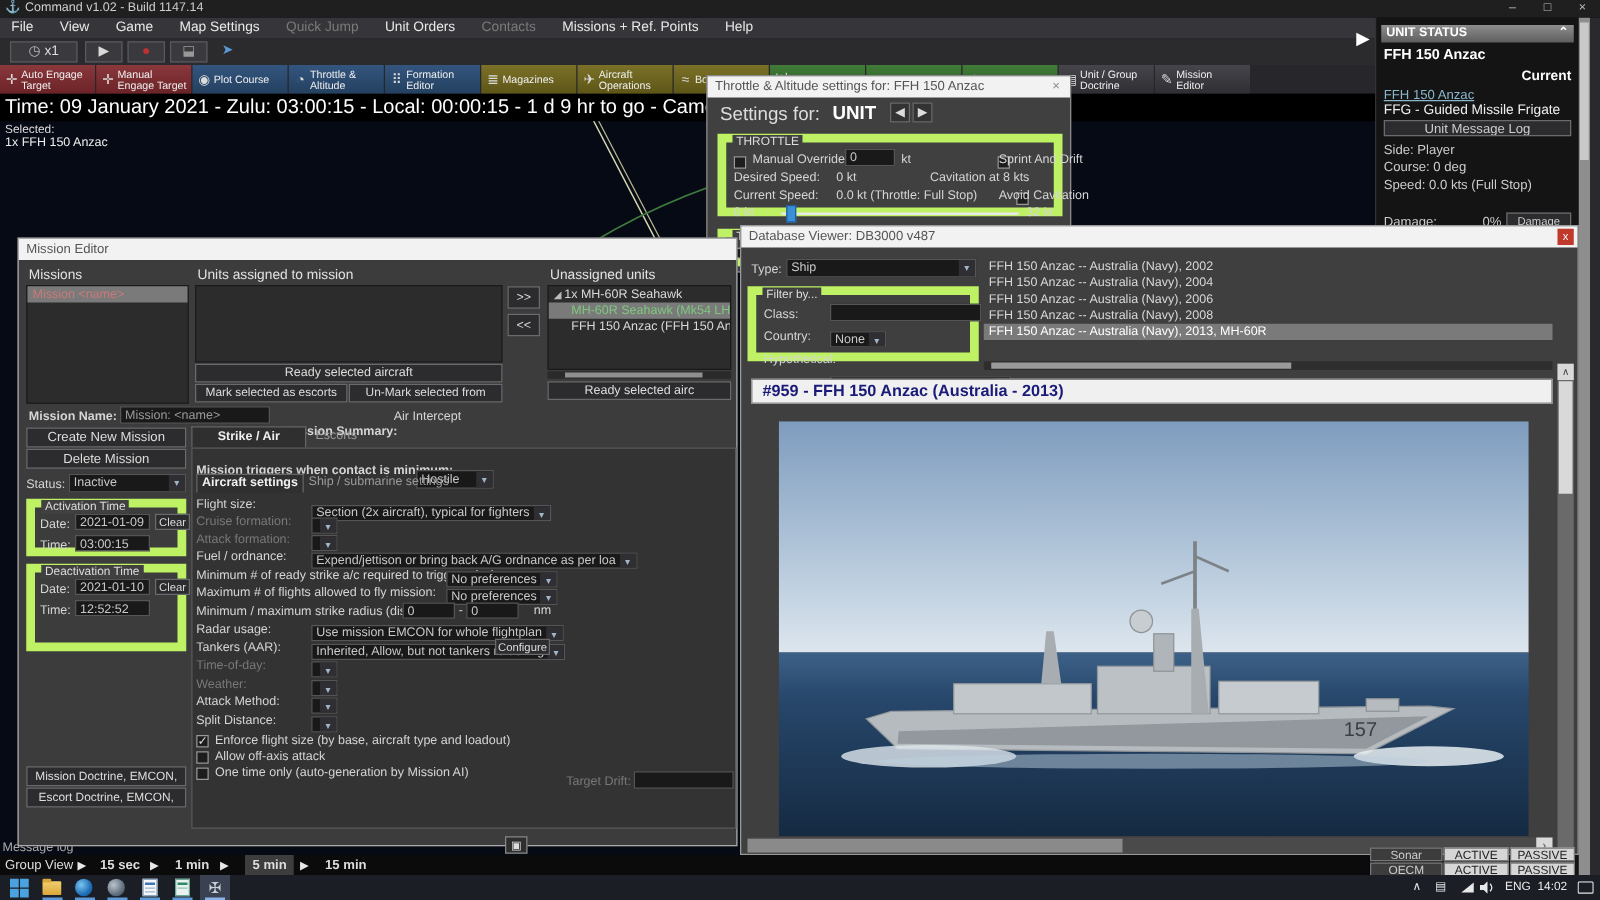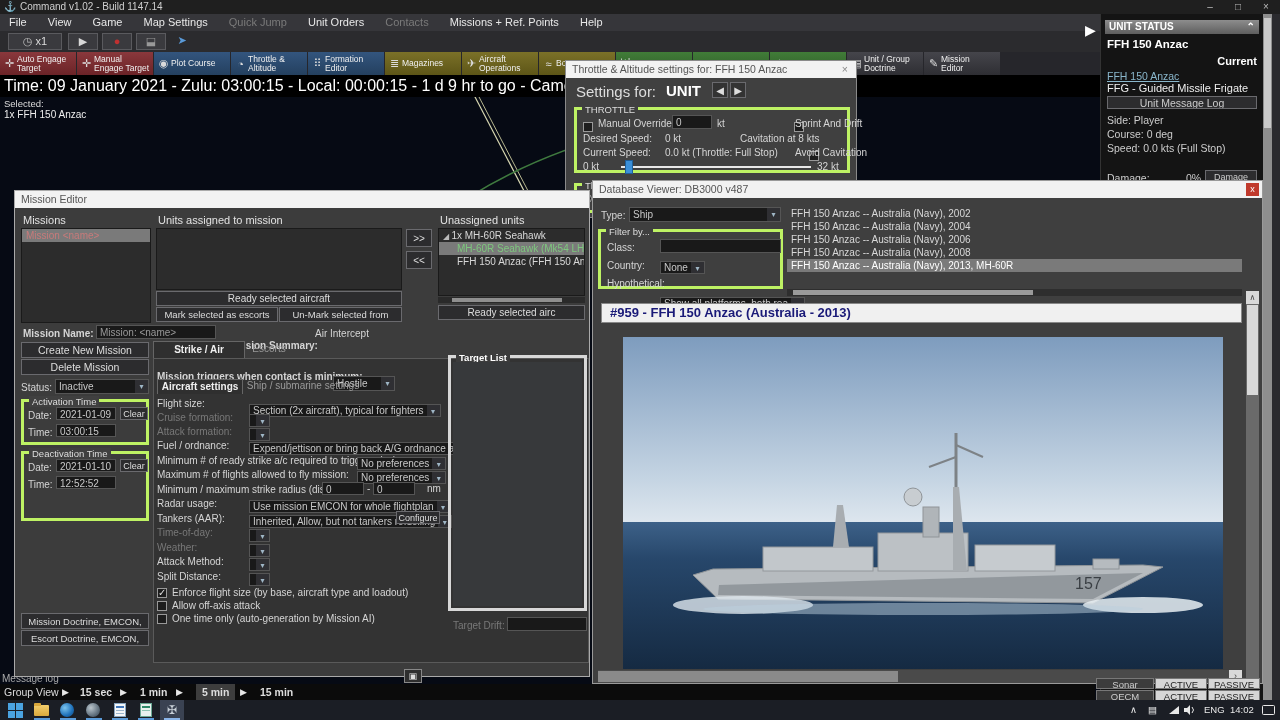--- a/index.html
+++ b/index.html
@@ -33,21 +33,21 @@
   
   #map { left:0; top:14px; width:1280px; height:686px; z-index:0; }
 
   
   .input { background:#191919; color:#c8c8c8; border:1px solid #555; font-size:10px; line-height:13px; padding:0 3px; overflow:hidden; white-space:nowrap; }
   .dd { background:#191919; color:#c8c8c8; border:1px solid #555; font-size:10px; line-height:13px; padding:0 16px 0 3px; overflow:hidden; white-space:nowrap; position:relative; }
   .dd .arr { position:absolute; right:0; top:0; bottom:0; width:13px; background:#2f2f33; color:#9fb6c6; font-size:8px; text-align:center; line-height:13px; }
   .btn { background:#2c2c2e; border:1px solid #6a6a6e; color:#ddd; text-align:center; font-size:10px; overflow:hidden; }
   .cb { width:10px; height:10px; border:1px solid #999; background:#1d1d1d; display:inline-block; position:relative; flex:none; }
   .cb.on:after { content:"✓"; position:absolute; left:0px; top:-2px; color:#ddd; font-size:10px; }
-  .fs { border:3px solid #bef264; position:absolute; }
+  .fs { border:7px solid #bef264; position:absolute; }
   .fs .fslab { position:absolute; top:-6px; left:5px; background:#404040; padding:0 3px; font-size:9.5px; color:#ddd; }
   .dlgtitle { position:absolute; left:0; top:0; right:0; height:17px; background:#f2f2f2; color:#555; font-size:10.5px; line-height:17px; padding:0 6px; }
   .lab { color:#d5d5d5; font-size:10px; line-height:13px; white-space:nowrap; }
   .lab.dim { color:#787878; }
 
   
   #throttle { left:565px; top:60px; width:292px; height:158px; background:#404040; border:1px solid #8a8a8a; z-index:2; }
   
   #meditor { left:14px; top:190px; width:576px; height:487px; background:#3c3c3c; border:1px solid #aaa; z-index:3; }
   .panelhdr { color:#e2e2e2; font-size:11px; }
@@ -363,24 +363,20 @@
     </div>
     <div class="abs" style="left:142px;top:408px;display:flex;gap:5px;align-items:center;">
       <span class="cb"></span>
         <span class="lab">Allow off-axis attack</span>
     </div>
     <div class="abs" style="left:142px;top:421px;display:flex;gap:5px;align-items:center;">
       <span class="cb"></span>
         <span class="lab">One time only (auto-generation by Mission AI)</span>
     </div>
 
-    <div class="fs" style="left:433px;top:164px;width:139px;height:256px;border-color:#d8d8d8;">
-      <span class="fslab" style="background:#3c3c3c;color:#fff;font-weight:bold;">Target List</span>
-      <div class="abs" style="left:2px;top:4px;right:2px;bottom:2px;background:#37393b;"></div>
-    </div>
     <div class="lab dim abs" style="left:438px;top:428px;">Target Drift:</div>
     <div class="input abs" style="left:492px;top:426px;width:80px;height:14px;"></div>
   </div>
 
   <div id="dbviewer" class="abs">
     <div class="dlgtitle">
       <span>Database Viewer: DB3000 v487</span>
     </div>
     <div class="abs" style="right:3px;top:2px;width:13px;height:13px;background:#c0392b;color:#fff;font-size:9px;line-height:13px;text-align:center;">x</div>
 

